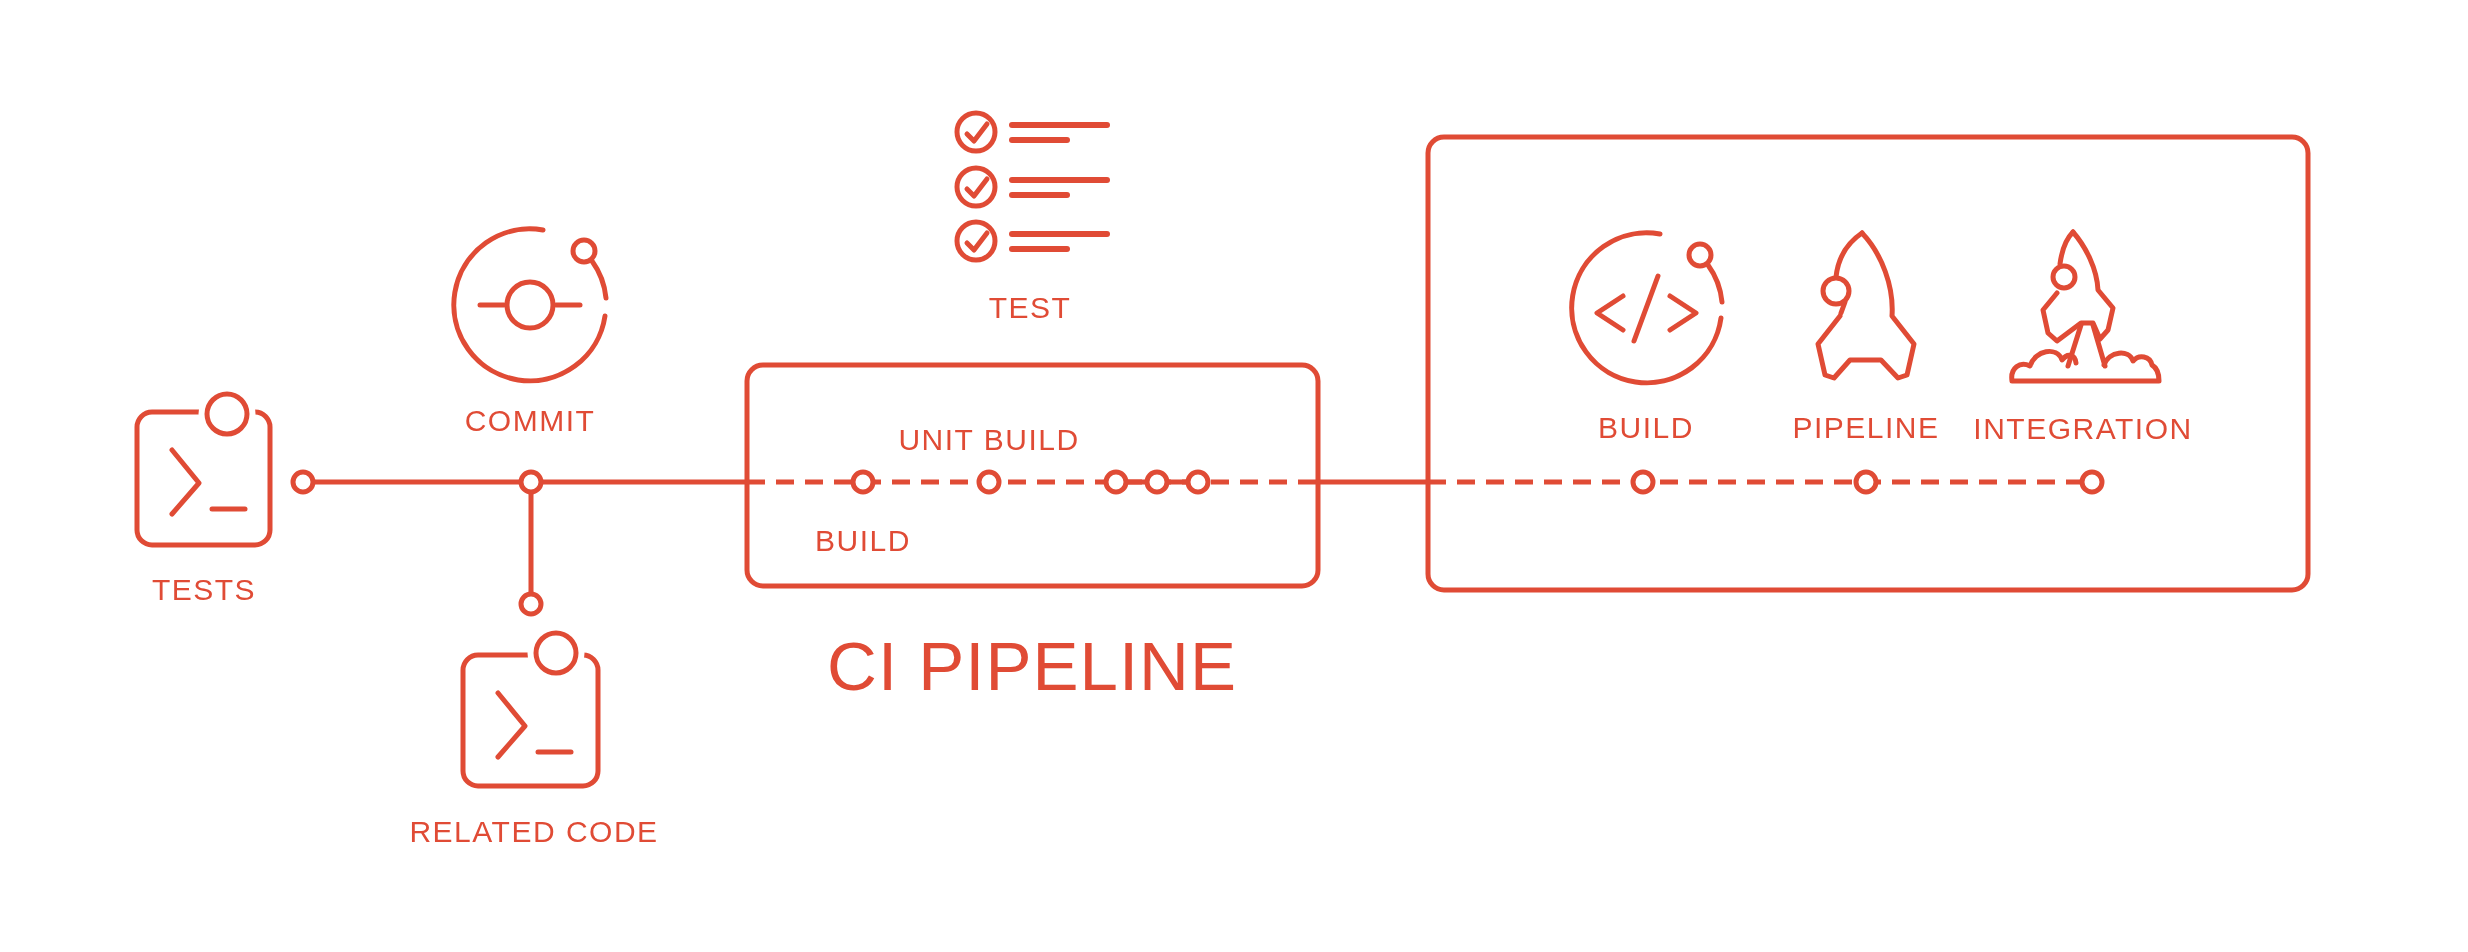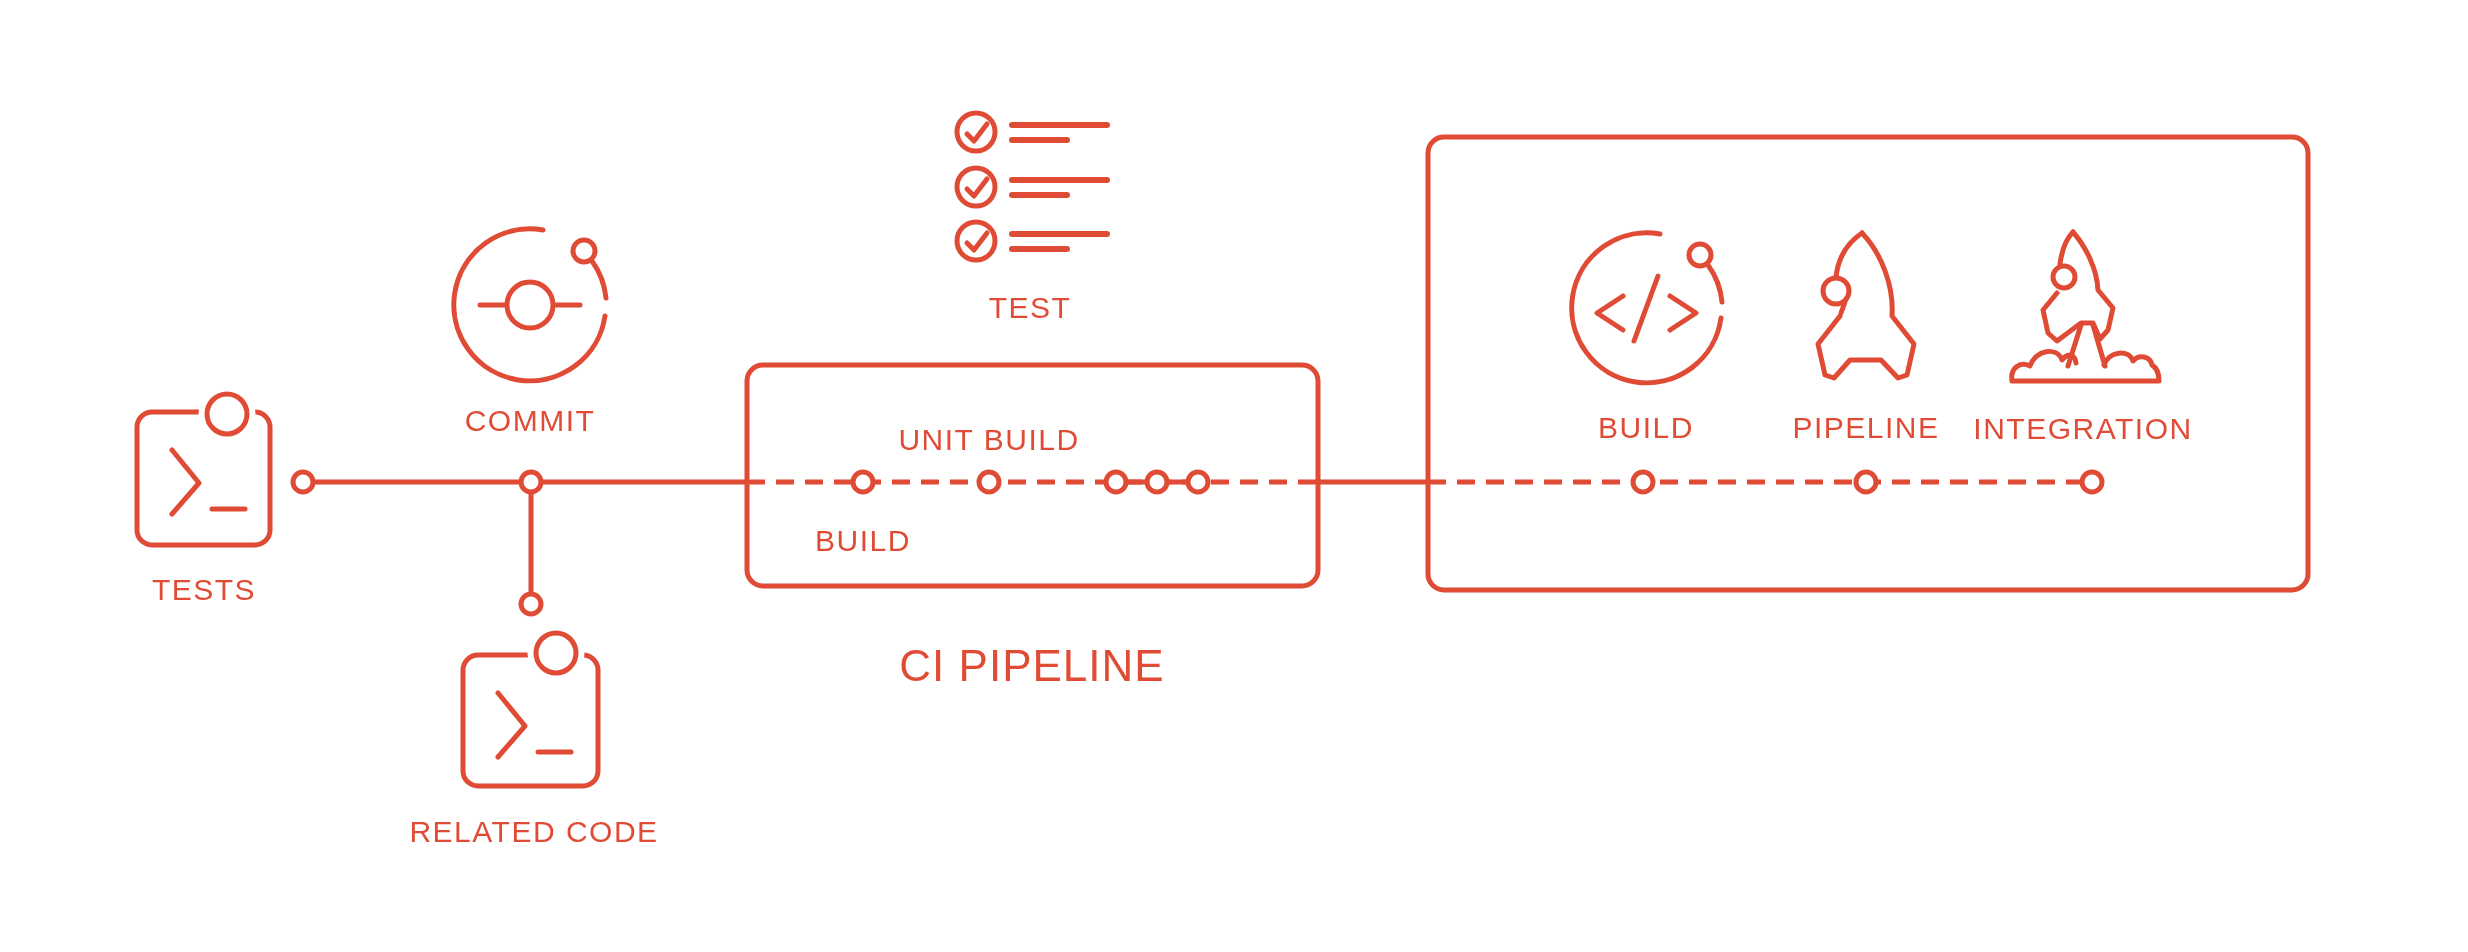--- a/index.html
+++ b/index.html
@@ -8,21 +8,21 @@
   svg.art{position:absolute;left:0;top:0;}
   .art path,.art rect,.art circle,.art line,.art polyline{
       stroke:var(--accent,#E04B35);stroke-width:5;fill:none;
       stroke-linecap:round;stroke-linejoin:round;}
   .art .node{fill:#fff;}
   .art .halo{stroke:#fff;stroke-width:17;fill:#fff;}
   .art .dash{stroke-dasharray:18 11;stroke-linecap:butt;}
   .art .bar{stroke-width:6;}
   .lbl{position:absolute;transform:translate(-50%,-50%);color:var(--accent,#E04B35);
        font-size:30px;letter-spacing:1.5px;white-space:nowrap;}
-  .title{font-size:44px;letter-spacing:1px;}
+  .title{font-size:69px;letter-spacing:1px;}
 </style>
 </head>
 <body>
 
 <div class="canvas">
 
   <svg class="art" width="2468" height="952" viewBox="0 0 2468 952">
 
     <g>
       <rect x="747" y="365" width="571" height="221" rx="16"></rect>

